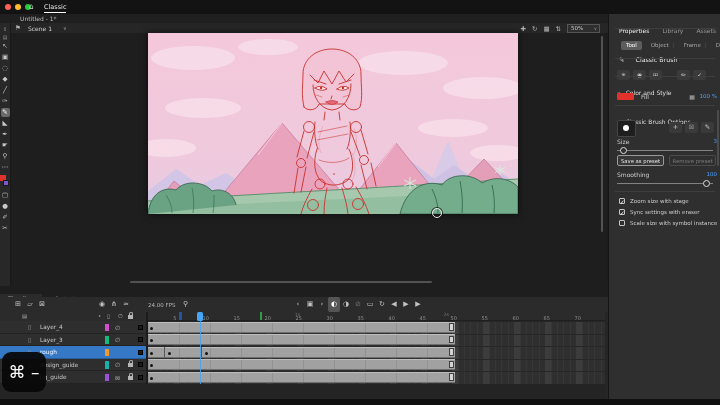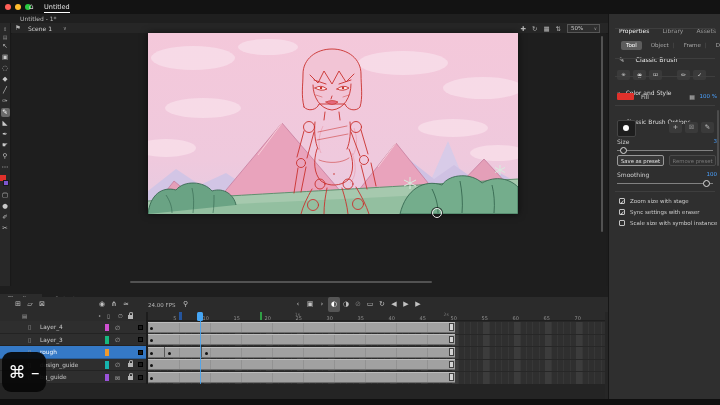--- a/index.html
+++ b/index.html
@@ -123,21 +123,21 @@
 </head>
 <body>
 
 <div id="app">
 
   <div class="abs" id="titlebar">
     <span class="light" style="left: 5px; background: rgb(255, 95, 87);" id="tl-red"></span>
     <span class="light" style="left: 15px; background: rgb(254, 188, 46);" id="tl-yellow"></span>
     <span class="light" style="left: 25px; background: rgb(40, 200, 64);" id="tl-green"></span>
     <span class="abs" id="home">⌂</span>
-    <span class="abs" id="apptab">Untitled</span>
+    <span class="abs" id="apptab">Classic</span>
   </div>
 
   <div class="abs" id="doctabbar">
     <span id="doctab">Untitled - 1*</span>
   </div>
 
   <div class="abs" id="editbar">
     <span class="sceneicon">⚑</span>
     <span class="scenename">Scene 1</span>
     <span class="chev">∨</span>

